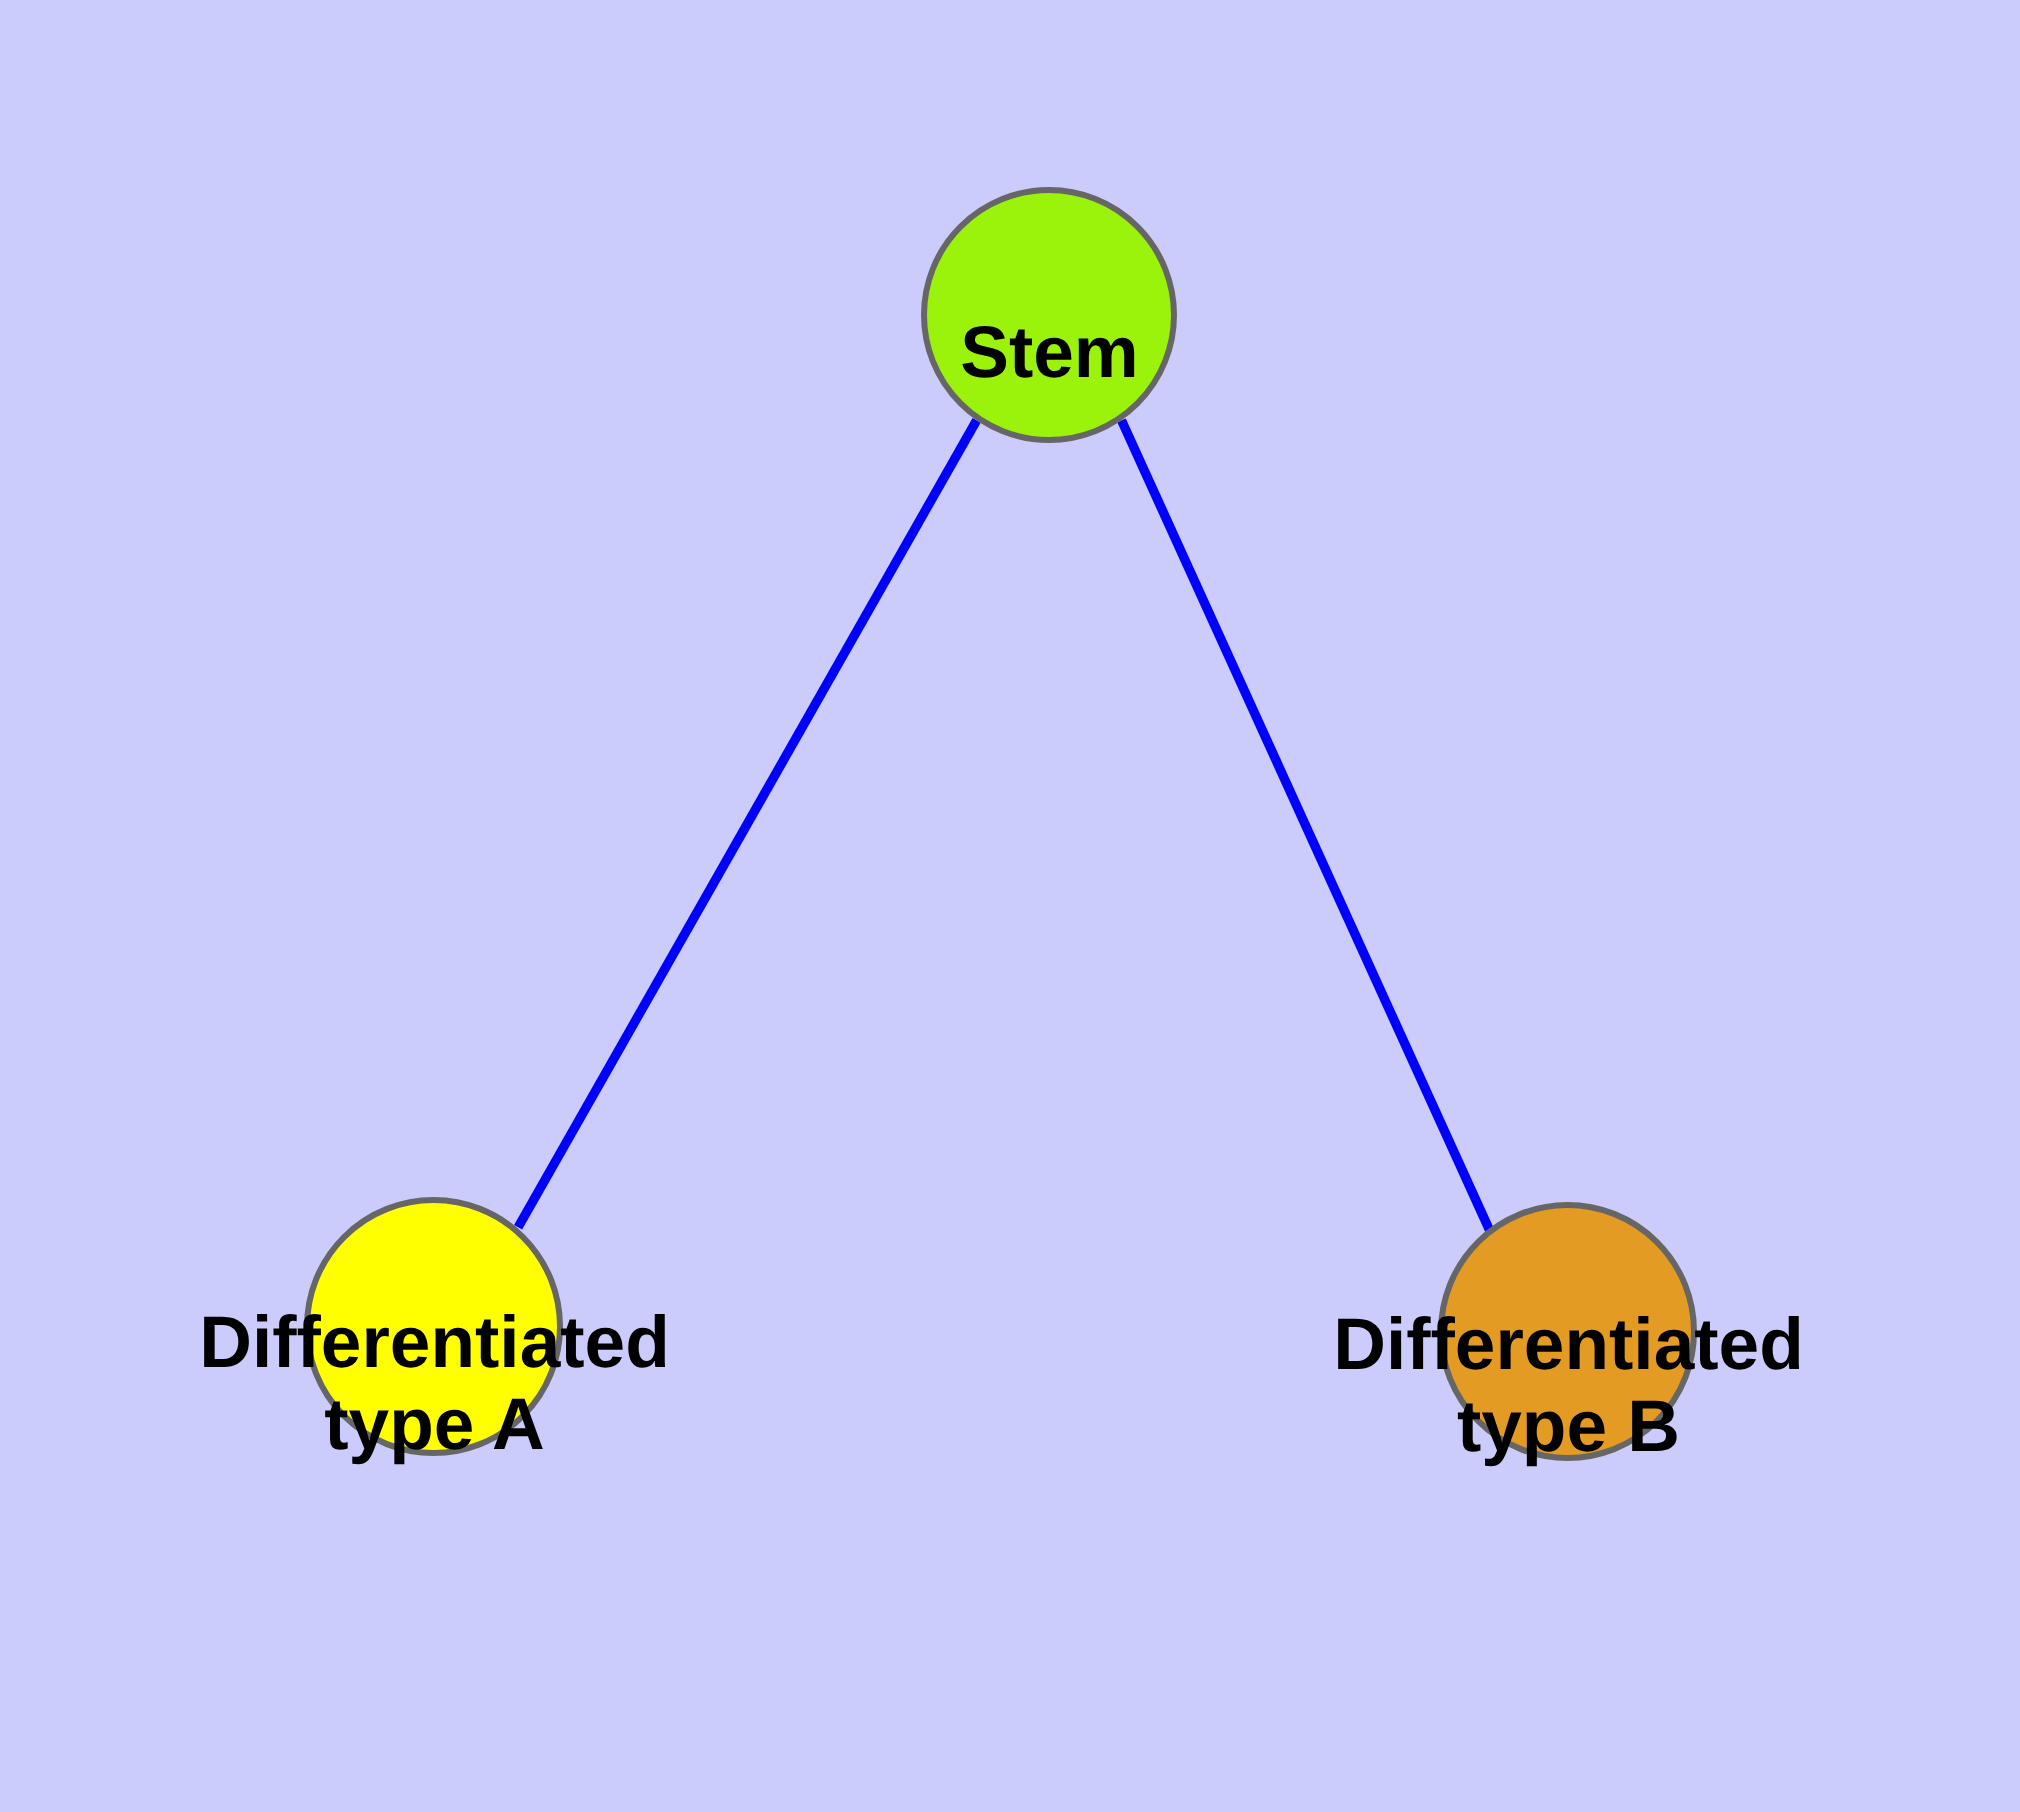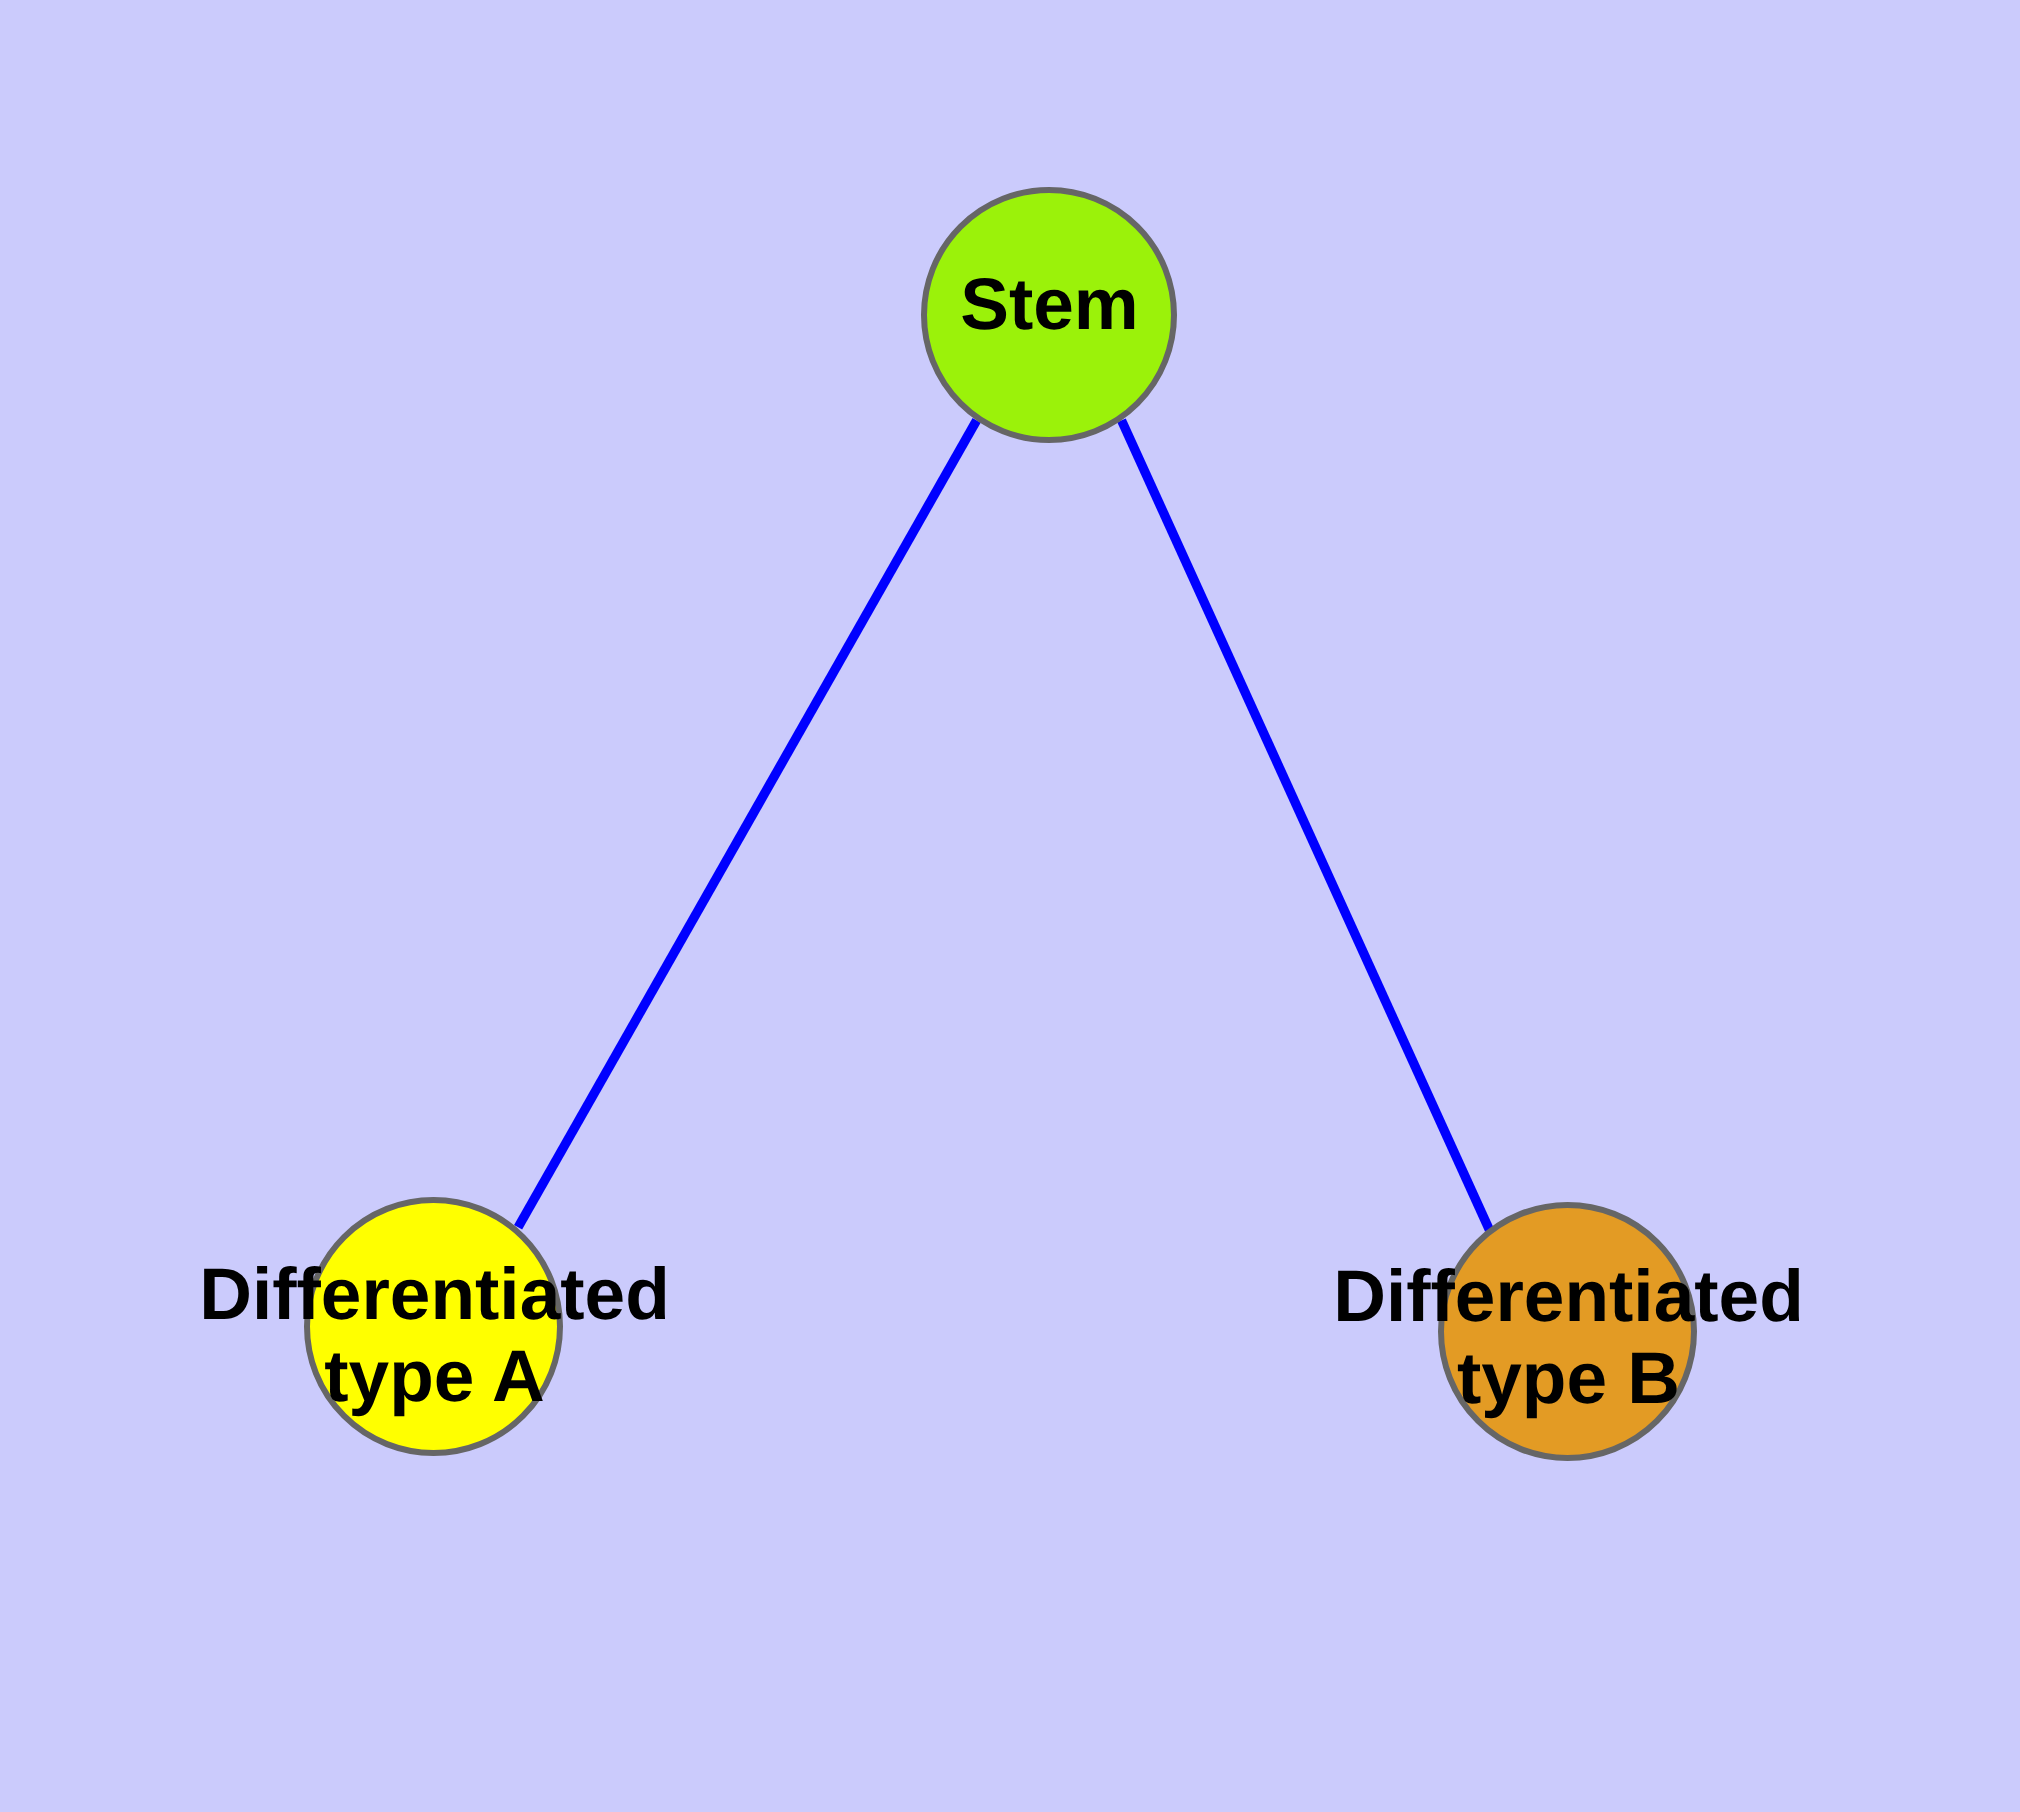--- a/index.html
+++ b/index.html
@@ -31,20 +31,21 @@
   .node-label {
     position: absolute;
     text-align: center;
     color: #000000;
     font-weight: bold;
     font-family: "Liberation Sans", sans-serif;
     line-height: 1.12;
     white-space: pre;
     pointer-events: none;
     text-rendering: geometricPrecision;
+    margin-top: 48px;
   }
   
   #node-stem {
     left: 921px;
     top: 187px;
     width: 256px;
     height: 256px;
   }
   #label-stem {
     left: 795px;

